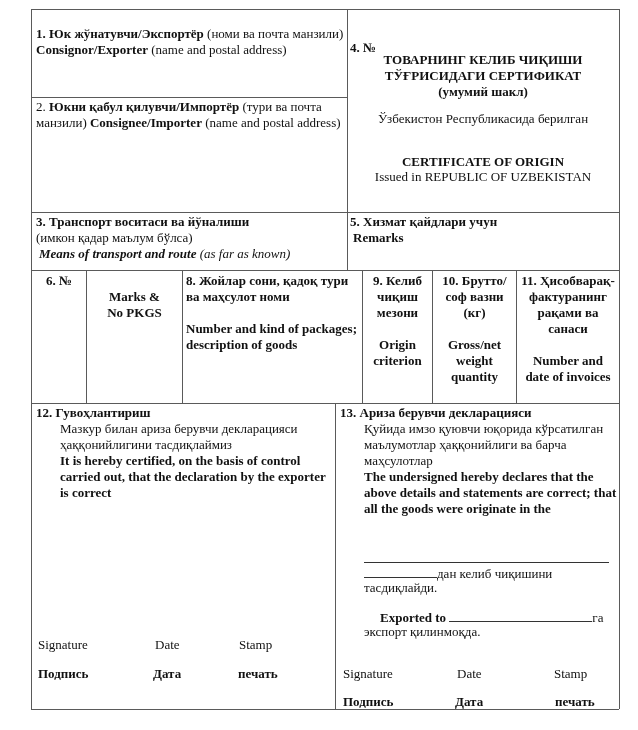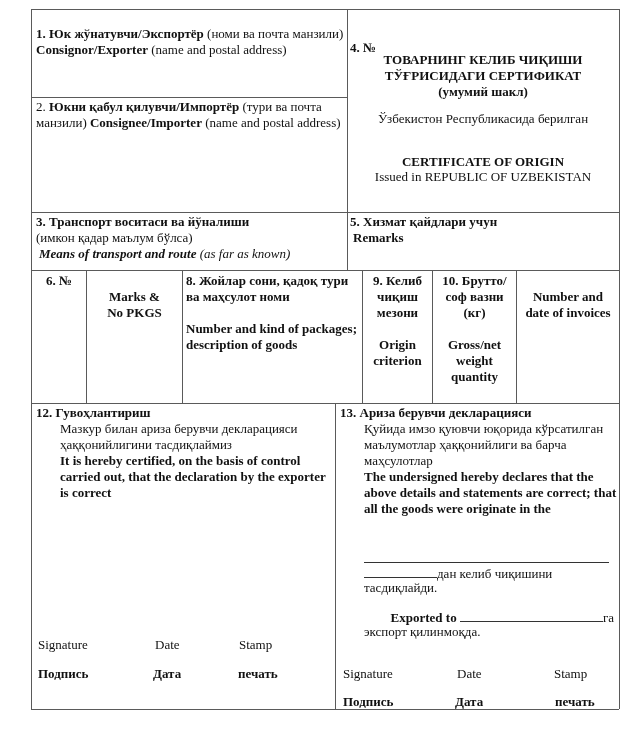--- a/index.html
+++ b/index.html
@@ -92,20 +92,21 @@
   <div style="padding:0 8px;">9. Келиб чиқиш мезони</div>
   <div style="margin-top:16px; padding:0 6px;">Origin criterion</div>
 </div>
 
 <div class="abs center b t" style="left:433px; top:273px; width:83px;">
   <div style="padding:0 8px;">10. Брутто/ соф вазни (кг)</div>
   <div style="margin-top:16px; padding:0 12px;">Gross/net weight quantity</div>
 </div>
 
 <div class="abs center b t" style="left:517px; top:273px; width:102px;">
+  <div style="padding:0 4px;">11. Ҳисобварақ-фактуранинг рақами ва санаси</div>
   <div style="margin-top:16px; padding:0 6px;">Number and date of invoices</div>
 </div>
 
 <div class="field t" style="left:36px; top:405px; width:296px;">
   <div class="b">12. Гувоҳлантириш</div>
   <div style="padding-left:24px;">
     <div>Мазкур билан ариза берувчи декларацияси</div>
     <div>ҳаққонийлигини тасдиқлаймиз</div>
     <div class="b">It is hereby certified, on the basis of control</div>
     <div class="b">carried out, that the declaration by the exporter</div>
@@ -130,21 +131,21 @@
     <div class="b">all the goods were originate in the</div>
   </div>
 </div>
 
 <div class="abs" style="left:364px; top:562px; width:245px; border-bottom:1px solid #333;"></div>
 <div class="abs t" style="left:364px; top:564px; width:250px;">
   <span style="display:inline-block; width:73px; border-bottom:1px solid #333; height:13px; vertical-align:baseline;"></span><span>дан келиб чиқишини</span>
 </div>
 <div class="abs t" style="left:364px; top:580px;">тасдиқлайди.</div>
 
-<div class="abs t" style="left:364px; top:608px; width:250px;text-align:right;">
+<div class="abs t" style="left:380px; top:608px; width:250px;">
   <span class="b">Exported to</span>
   <span style="display:inline-block; width:143px; border-bottom:1px solid #333; height:13px; vertical-align:baseline;"></span><span>га</span>
 </div>
 <div class="abs t" style="left:364px; top:624px;">экспорт қилинмоқда.</div>
 
 <div class="abs t" style="left:343px; top:666px;">Signature</div>
 <div class="abs t" style="left:457px; top:666px;">Date</div>
 <div class="abs t" style="left:554px; top:666px;">Stamp</div>
 <div class="abs t b" style="left:343px; top:694px;">Подпись</div>
 <div class="abs t b" style="left:455px; top:694px;">Дата</div>

